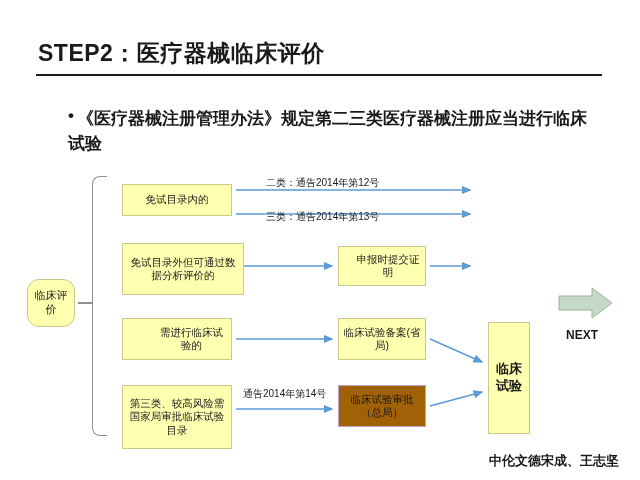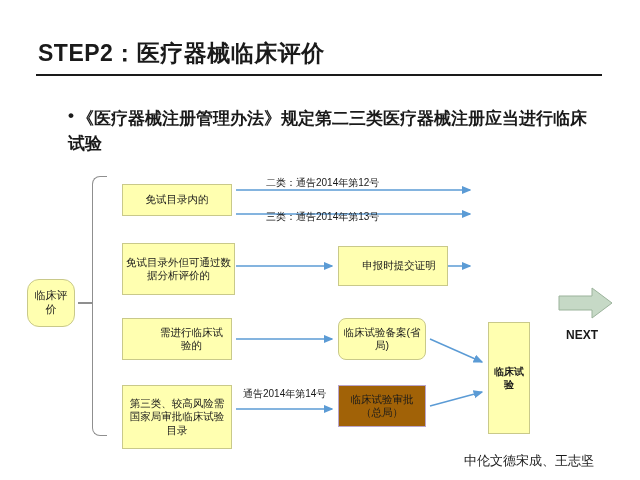--- a/index.html
+++ b/index.html
@@ -106,36 +106,36 @@
     position: absolute;
     left: 78px;
     top: 302px;
     width: 14px;
     height: 1.5px;
     background: #8f8f8f;
   }
 
   
   #node-exempt      { left: 122px; top: 184px; width: 110px; height: 32px; }
-  #node-outside     { left: 122px; top: 243px; width: 113px; height: 52px; }
+  #node-outside     { left: 122px; top: 243px; width: 122px; height: 52px; }
   #node-needtrial   { left: 122px; top: 318px; width: 110px; height: 42px; padding-left: 32px; }
   #node-class3      { left: 122px; top: 385px; width: 110px; height: 64px; }
 
   
-  #node-submit      { left: 338px; top: 246px; width: 110px; height: 40px; padding-left: 15px; }
-  #node-record      { left: 338px; top: 318px; width: 88px; height: 42px; border-radius: 8px; }
+  #node-submit      { left: 338px; top: 246px; width: 88px; height: 40px; padding-left: 15px; }
+  #node-record      { left: 338px; top: 318px; width: 88px; height: 42px; }
   #node-approval    { left: 338px; top: 385px; width: 88px; height: 42px; }
 
   
   #node-clinical-trial {
     left: 488px;
     top: 322px;
     width: 42px;
     height: 112px;
-    font-size: 10px;
+    font-size: 13px;
     font-weight: bold;
     line-height: 1.3;
   }
 
   
   .line-label {
     position: absolute;
     font-size: 10px;
     color: #1a1a1a;
     white-space: nowrap;
@@ -167,24 +167,24 @@
     left: 566px;
     top: 328px;
     font-size: 12px;
     font-weight: bold;
     color: #1a1a1a;
   }
 
   
   #credit {
     position: absolute;
-    left: 464px;
+    left: 489px;
     top: 452px;
     font-size: 13px;
-    font-weight: normal;
+    font-weight: bold;
     color: #1a1a1a;
     white-space: nowrap;
   }
 </style>
 </head>
 <body>
 
 <div id="slide">
 
   <div class="title">STEP2：医疗器械临床评价</div>

